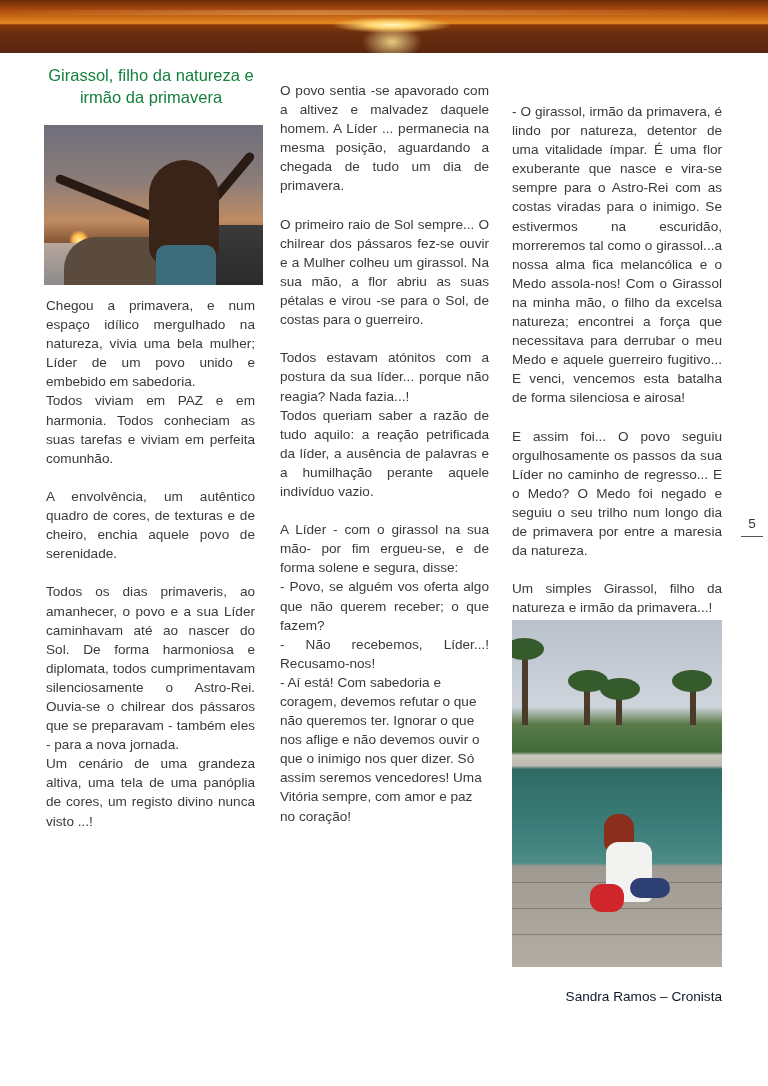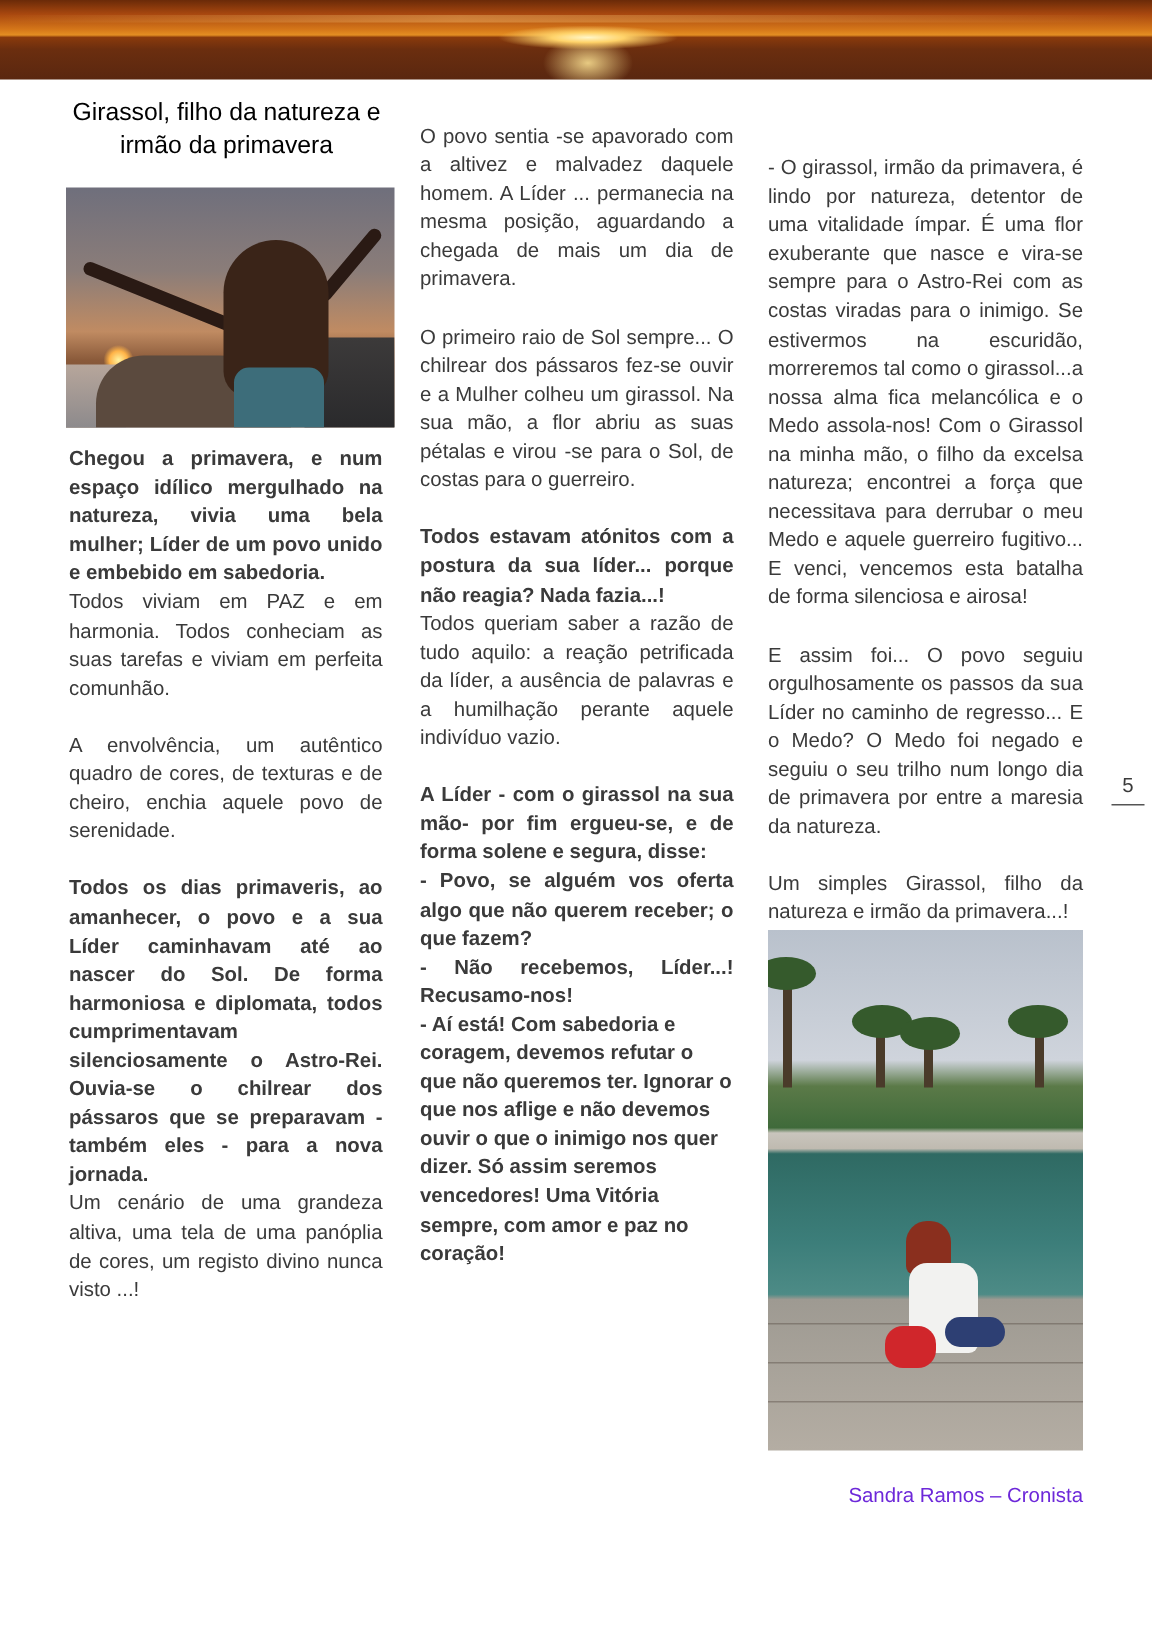--- a/index.html
+++ b/index.html
@@ -15,27 +15,27 @@
       radial-gradient(ellipse 60px 8px at 392px 25px, #fff6c8 0%, #ffd36a 40%, rgba(255,180,60,0) 100%),
       radial-gradient(ellipse 30px 18px at 392px 42px, rgba(255,230,150,0.85) 0%, rgba(255,200,90,0) 100%),
       linear-gradient(to bottom, #6a2a08 0%, #a9480f 18%, #d7791a 38%, #e48e22 44%, #8a3a0c 47%, #6b2e0f 62%, #5a2710 100%);
   }
   .banner::after {
     content: ""; position: absolute; left: 0; right: 0; top: 10px; height: 5px;
     background: linear-gradient(to right, rgba(255,200,120,0) 0%, rgba(255,210,130,0.35) 40%, rgba(255,210,130,0.1) 80%, rgba(255,200,120,0) 100%);
   }
   .col { position: absolute; font-size: 13.6px; line-height: 19.1px; text-align: justify; }
   .col p { margin: 0 0 19.1px 0; }
-  .col p.tight { margin-bottom: 0; font-weight: bold; }
+  .col p.tight { margin-bottom: 0; }
   .col1 { left: 46px; top: 296px; width: 209px; }
   .col2 { left: 280px; top: 81px; width: 209px; }
   .col3 { left: 512px; top: 62px; width: 210px; margin-top: 40px; }
   .title {
     position: absolute; left: 40px; top: 64px; width: 222px;
-    text-align: center; color: #000000; font-size: 16.5px; line-height: 22px;
+    text-align: center; color: #15803d; font-size: 16.5px; line-height: 22px;
   }
   .photo { position: absolute; overflow: hidden; }
   .photo1 {
     left: 44px; top: 125px; width: 219px; height: 160px;
     background:
       radial-gradient(circle 10px at 35px 115px, #fff3a0 0%, #ffb347 60%, rgba(255,150,50,0) 100%),
       linear-gradient(to bottom, #6f6f7c 0%, #8b7d79 35%, #c08b62 60%, #8a5a3a 72%, #4a3a30 100%);
   }
   .photo1 .sea { position: absolute; left: 0; top: 118px; width: 40px; height: 42px; background: linear-gradient(#b7a69b, #8d8a8c); }
   .photo1 .cliff { position: absolute; left: 20px; top: 112px; width: 130px; height: 48px; background: #5b4a3e; border-radius: 40px 60px 0 0; }
@@ -53,21 +53,21 @@
   .photo2 .person-hair { position: absolute; left: 92px; top: 194px; width: 30px; height: 36px; background: #8a2f1e; border-radius: 14px 14px 6px 6px; }
   .photo2 .person-body { position: absolute; left: 94px; top: 222px; width: 46px; height: 60px; background: #f2f2f0; border-radius: 12px 12px 6px 6px; }
   .photo2 .person-jeans { position: absolute; left: 118px; top: 258px; width: 40px; height: 20px; background: #2d3f73; border-radius: 10px; }
   .photo2 .person-bag { position: absolute; left: 78px; top: 264px; width: 34px; height: 28px; background: #d0262b; border-radius: 12px; }
   .photo2 .plank { position: absolute; left: 0; right: 0; height: 1px; background: rgba(90,80,70,0.45); }
   .page-number {
     position: absolute; left: 741px; top: 516px; width: 22px; font-size: 13.6px; color: #3a3a3a;
     text-align: center;
   }
   .page-rule { position: absolute; left: 741px; top: 536px; width: 22px; height: 1px; background: #555; }
-  .signature { position: absolute; left: 512px; top: 989px; width: 210px; text-align: right; font-size: 13.6px; color: #6d28d9; }
+  .signature { position: absolute; left: 512px; top: 989px; width: 210px; text-align: right; font-size: 13.6px; color: #0f172a; }
 </style>
 </head>
 <body>
 
 <div class="banner"></div>
 
 <h1 class="title" style="margin:0;font-weight:normal;">
   <span>Girassol, filho da natureza e</span><br>
   <span>irmão da primavera</span>
 </h1>
@@ -84,21 +84,21 @@
 
 <div class="col col1">
   <p class="tight">Chegou a primavera, e num espaço idílico mergulhado na natureza, vivia uma bela mulher; Líder de um povo unido e embebido em sabedoria.</p>
   <p>Todos viviam em PAZ e em harmonia. Todos conheciam as suas tarefas e viviam em perfeita comunhão.</p>
   <p>A envolvência, um autêntico quadro de cores, de texturas e de cheiro, enchia aquele povo de serenidade.</p>
   <p class="tight">Todos os dias primaveris, ao amanhecer, o povo e a sua Líder caminhavam até ao nascer do Sol. De forma harmoniosa e diplomata, todos cumprimentavam silenciosamente o Astro-Rei. Ouvia-se o chilrear dos pássaros que se preparavam - também eles - para a nova jornada.</p>
   <p>Um cenário de uma grandeza altiva, uma tela de uma panóplia de cores, um registo divino nunca visto ...!</p>
 </div>
 
 <div class="col col2">
-  <p>O povo sentia -se apavorado com a altivez e malvadez daquele homem. A Líder ... permanecia na mesma posição, aguardando a chegada de mais um dia de primavera.</p>
+  <p>O povo sentia -se apavorado com a altivez e malvadez daquele homem. A Líder ... permanecia na mesma posição, aguardando a chegada de tudo um dia de primavera.</p>
   <p>O primeiro raio de Sol sempre... O chilrear dos pássaros fez-se ouvir e a Mulher colheu um girassol. Na sua mão, a flor abriu as suas pétalas e virou -se para o Sol, de costas para o guerreiro.</p>
   <p class="tight">Todos estavam atónitos com a postura da sua líder... porque não reagia? Nada fazia...!</p>
   <p>Todos queriam saber a razão de tudo aquilo: a reação petrificada da líder, a ausência de palavras e a humilhação perante aquele indivíduo vazio.</p>
   <p class="tight">A Líder - com o girassol na sua mão- por fim ergueu-se, e de forma solene e segura, disse:</p>
   <p class="tight">- Povo, se alguém vos oferta algo que não querem receber; o que fazem?</p>
   <p class="tight">- Não recebemos, Líder...! Recusamo-nos!</p>
   <p class="tight" style="text-align:left">- Aí está! Com sabedoria e coragem, devemos refutar o que não queremos ter. Ignorar o que nos aflige e não devemos ouvir o que o inimigo nos quer dizer. Só assim seremos vencedores! Uma Vitória sempre, com amor e paz no coração!</p>
 </div>
 
 <div class="col col3">

